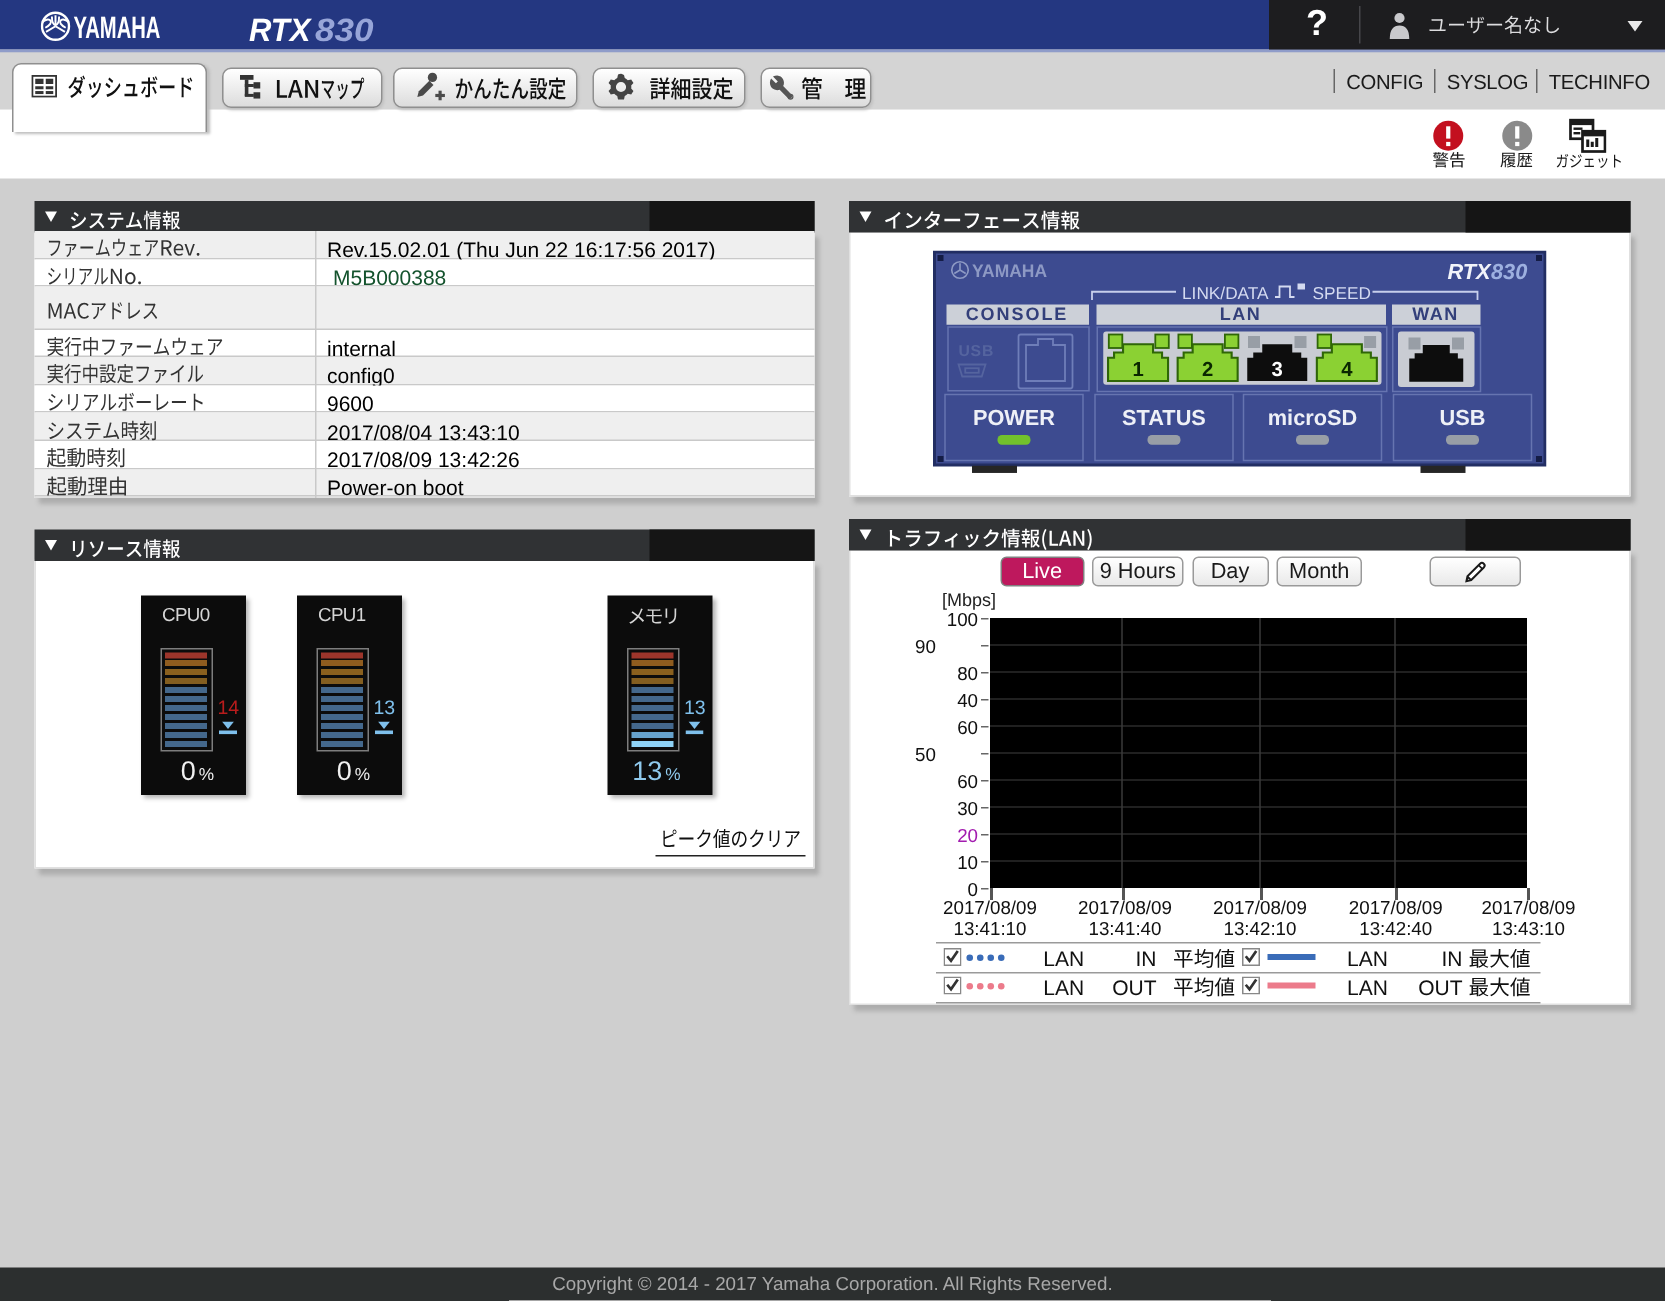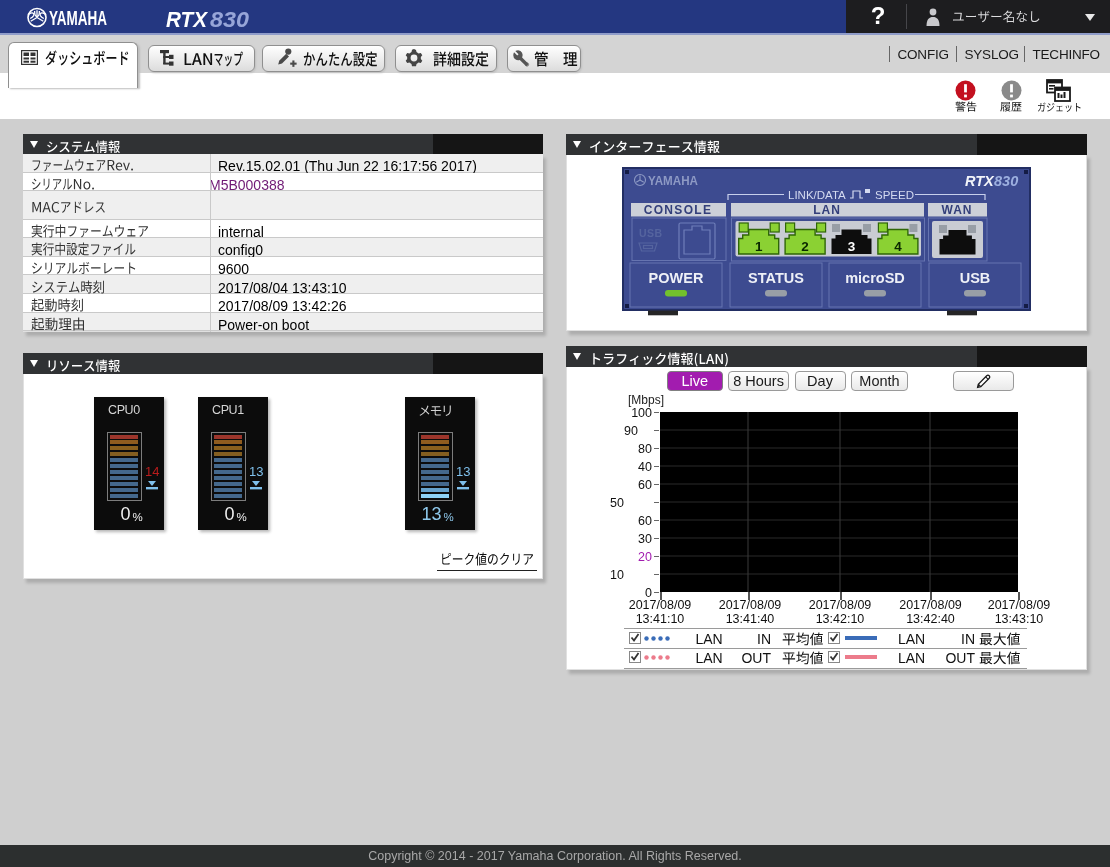--- a/index.html
+++ b/index.html
@@ -2,21 +2,21 @@
 <html><head><meta charset="utf-8"><style>
 *{margin:0;padding:0;box-sizing:border-box}
 body{font-family:"Liberation Sans",sans-serif;background:#cfcfcf}
 #page{position:relative;width:1110px;height:867px;background:#cfcfcf;overflow:hidden}
 .abs{position:absolute}
 .panel{position:absolute;background:#fff;box-shadow:3px 4px 3px #adadad;border:1px solid #e0e0e0}
 .phead{position:absolute;left:-1px;top:-21px;height:21px;background:#303234;color:#fff}
 .phead .blk{position:absolute;right:0;top:0;width:110px;height:21px;background:#151515}
 .phead .tri{position:absolute;left:6.5px;top:7px;width:0;height:0;border-left:4.8px solid transparent;border-right:4.8px solid transparent;border-top:7.5px solid #fff}
 .btn{position:absolute;height:20.5px;border:1px solid #9a9a9a;border-radius:4px;background:linear-gradient(#fff,#e9e9e9);font-size:14.5px;color:#1a1a1a;text-align:center;line-height:18.5px}
-.btn.act{background:#a21caf;border-color:#808080;color:#fff}
+.btn.act{background:#be185d;border-color:#808080;color:#fff}
 </style></head><body>
 <div id="page">
 
 <div class="abs" style="left:0;top:0;width:1110px;height:33px;background:#243781"></div>
 <div class="abs" style="left:0;top:33px;width:1110px;height:2px;background:#8f9cc9"></div>
 <svg class="abs" style="left:27px;top:7px" width="190" height="21" viewBox="0 0 190 21">
 <circle cx="10" cy="10.5" r="9" fill="none" stroke="#fff" stroke-width="1.6"></circle>
 <g stroke="#fff" stroke-width="1.3" fill="none">
 <path d="M10 10.5 L10 3.2"></path>
         <path d="M10 10.5 L3.7 14.2"></path>
@@ -169,21 +169,21 @@
         <path d="M9.2 3 8.6 2.5C8.4 2.5 8.2 2.5 8 2.5C7.5 2.5 3.2 2.5 2.6 2.5C2.3 2.5 1.9 2.5 1.6 2.4V3.7C1.8 3.7 2.2 3.6 2.6 3.6C3.2 3.6 7.5 3.6 8.1 3.6C8 5 7.5 6.9 6.7 8.2C5.8 9.7 4.6 10.9 2.5 11.6L3.3 12.6C5.2 11.8 6.5 10.5 7.5 8.9C8.3 7.4 8.8 5.2 9.1 3.7C9.1 3.4 9.2 3.2 9.2 3Z M20 5.2 19.5 4.7C19.4 4.7 19.1 4.7 19 4.7C18.4 4.7 14.1 4.7 13.6 4.7C13.3 4.7 12.9 4.7 12.6 4.6V5.8C13 5.8 13.3 5.7 13.6 5.7C14.1 5.7 18.2 5.8 18.8 5.8C18.5 6.4 17.7 7.7 16.9 8.3L17.6 8.9C18.6 8 19.5 6.3 19.8 5.6C19.9 5.5 20 5.3 20 5.2ZM16.4 6.7H15.5C15.5 7 15.5 7.3 15.5 7.5C15.5 9.4 15.3 10.9 13.9 12.2C13.6 12.4 13.4 12.5 13.2 12.6L13.9 13.4C16.2 11.8 16.4 9.7 16.4 6.7Z M22.6 6.3V7.6C22.9 7.6 23.5 7.6 24.1 7.6C24.9 7.6 29.2 7.6 30 7.6C30.4 7.6 30.9 7.6 31.1 7.6V6.3C30.9 6.3 30.5 6.3 29.9 6.3C29.2 6.3 24.9 6.3 24.1 6.3C23.5 6.3 22.9 6.3 22.6 6.3Z M34 10.8C33.7 10.8 33.3 10.8 33 10.8L33.2 12.1C33.5 12 33.8 12 34.1 11.9C35.5 11.8 39.1 11.2 40.8 11C41 11.6 41.2 12.3 41.3 12.8L42.2 12.3C41.8 10.8 40.6 8 39.9 6.6L39.1 7C39.5 7.7 39.9 8.8 40.4 9.9C39.2 10.1 37.1 10.4 35.5 10.6C36.1 8.8 37.1 4.5 37.5 3.2C37.6 2.6 37.7 2.2 37.8 1.9L36.7 1.6C36.7 2 36.7 2.3 36.5 2.9C36.2 4.3 35.1 8.8 34.5 10.7Z M52.4 3.8 51.8 3.3C51.7 3.4 51.5 3.5 51.1 3.5H48.7V2.2C48.7 1.9 48.7 1.5 48.8 1.1H47.7C47.8 1.5 47.8 1.9 47.8 2.2V3.5H45.4C45 3.5 44.7 3.4 44.4 3.4C44.4 3.7 44.4 4.2 44.4 4.5C44.4 5 44.4 6.5 44.4 6.9C44.4 7.2 44.4 7.6 44.4 7.8H45.3C45.3 7.6 45.3 7.3 45.3 7C45.3 6.6 45.3 5.1 45.3 4.5H51.3C51.2 5.7 50.9 7.4 50.3 8.6C49.6 9.9 48.5 10.9 47.4 11.4C47 11.6 46.6 11.7 46.3 11.8L47 12.8C48.9 12.1 50.4 10.7 51.2 8.9C51.8 7.5 52.1 5.8 52.3 4.7C52.3 4.4 52.4 4 52.4 3.8Z M55.4 11.2V12.4C55.6 12.4 55.9 12.4 56.1 12.4H62.1C62.2 12.4 62.6 12.4 62.8 12.4V11.2C62.6 11.3 62.3 11.3 62.1 11.3H59.5V6.2H61.6C61.8 6.2 62.1 6.2 62.3 6.2V5.1C62.1 5.1 61.8 5.1 61.6 5.1H56.6C56.5 5.1 56.1 5.1 55.9 5.1V6.2C56.1 6.2 56.5 6.2 56.6 6.2H58.6V11.3H56.1C55.9 11.3 55.6 11.3 55.4 11.2Z M74.4 2.9 73.9 2.2C73.7 2.2 73.4 2.3 73.1 2.3C72.5 2.3 67.5 2.3 67 2.3C66.6 2.3 66.1 2.2 65.8 2.2V3.4C66.2 3.4 66.6 3.3 67 3.3C67.5 3.3 72.4 3.3 73.1 3.3C72.8 4.2 71.7 5.7 70.8 6.5L71.5 7.2C72.7 6.1 73.7 4.3 74.1 3.4C74.2 3.2 74.4 3 74.4 2.9ZM70.1 4.7H69.2C69.2 5.1 69.2 5.4 69.2 5.7C69.2 8.1 69 10.1 67.3 11.4C67 11.6 66.7 11.9 66.4 12L67.1 12.8C69.9 11.1 70.1 8.5 70.1 4.7Z M77.9 6.9V3.1H79.6C81.2 3.1 82.1 3.6 82.1 4.9C82.1 6.3 81.2 6.9 79.6 6.9ZM82.2 12.3H83.7L81.1 7.8C82.4 7.5 83.4 6.5 83.4 4.9C83.4 2.8 81.9 2.1 79.8 2.1H76.6V12.3H77.9V8H79.7Z M88.4 12.5C89.4 12.5 90.3 12.2 90.9 11.7L90.5 10.9C89.9 11.3 89.3 11.5 88.6 11.5C87.1 11.5 86.1 10.4 86 8.8H91.2C91.2 8.6 91.2 8.4 91.2 8.1C91.2 5.9 90.1 4.5 88.2 4.5C86.5 4.5 84.8 6 84.8 8.5C84.8 11 86.4 12.5 88.4 12.5ZM86 7.9C86.2 6.4 87.1 5.5 88.2 5.5C89.4 5.5 90.1 6.4 90.1 7.9Z M94.7 12.3H96.2L98.9 4.7H97.7L96.2 9C96 9.8 95.7 10.6 95.5 11.3H95.5C95.2 10.6 95 9.8 94.8 9L93.3 4.7H92Z M101.1 12.5C101.6 12.5 102 12.1 102 11.5C102 10.9 101.6 10.6 101.1 10.6C100.5 10.6 100.1 10.9 100.1 11.5C100.1 12.1 100.5 12.5 101.1 12.5Z" fill="#333"></path>
       </svg>
     </div>
 <div class="abs" style="left:218px;top:158.2px;width:320px;font-size:14px;line-height:16px;color:#000">Rev.15.02.01 (Thu Jun 22 16:17:56 2017)</div>
 <div class="abs" style="left:23px;top:172.6px;width:520px;height:18.6px;background:#ffffff;border-bottom:1px solid #c9c9c9"></div>
 <div style="position:absolute;left:30.5px;top:176.79999999999998px">
       <svg width="64" height="16" viewBox="0 0 64 16" style="display:block">
         <path d="M3.1 1.6 2.7 2.5C3.3 3 4.4 4 4.9 4.5L5.4 3.5C4.9 3.1 3.7 2 3.1 1.6ZM1.6 11.6 2 12.7C3 12.4 4.4 11.8 5.5 11C7.1 9.7 8.6 7.9 9.5 6L9 4.8C8.1 6.8 6.8 8.6 5 9.9C4 10.8 2.7 11.3 1.6 11.6ZM1.6 4.7 1.1 5.7C1.7 6.1 2.9 7.1 3.4 7.6L3.8 6.6C3.4 6.2 2.2 5.2 1.6 4.7Z M18.4 1.7H17.5C17.5 2 17.5 2.4 17.5 2.9C17.5 3.4 17.5 4.6 17.5 5.1C17.5 7.8 17.4 8.9 16.6 10.1C16 11 15.1 11.6 14.2 11.9L14.8 12.9C15.6 12.5 16.6 11.9 17.3 10.8C18.1 9.6 18.4 8.5 18.4 5.2C18.4 4.6 18.4 3.5 18.4 2.9C18.4 2.4 18.4 2 18.4 1.7ZM13.6 1.8H12.7C12.7 2.1 12.7 2.6 12.7 2.8C12.7 3.2 12.7 6.9 12.7 7.5C12.7 7.9 12.7 8.3 12.7 8.6H13.6C13.6 8.3 13.6 7.8 13.6 7.5C13.6 6.9 13.6 3.2 13.6 2.8C13.6 2.5 13.6 2.1 13.6 1.8Z M30.4 2.9 29.9 2.2C29.7 2.2 29.4 2.3 29.2 2.3C28.6 2.3 23.7 2.3 23.2 2.3C22.8 2.3 22.4 2.2 22 2.2V3.4C22.4 3.4 22.8 3.3 23.2 3.3C23.7 3.3 28.4 3.3 29.1 3.3C28.8 4.2 27.8 5.7 26.9 6.5L27.5 7.2C28.7 6.1 29.7 4.3 30.1 3.4C30.2 3.2 30.3 3 30.4 2.9ZM26.3 4.7H25.3C25.4 5.1 25.4 5.4 25.4 5.7C25.4 8.1 25.2 10.1 23.5 11.4C23.3 11.6 22.9 11.9 22.6 12L23.4 12.8C26 11.1 26.3 8.5 26.3 4.7Z M36.6 12 37.1 12.6C37.2 12.6 37.3 12.4 37.5 12.3C38.7 11.5 40.1 10.1 41 8.4L40.5 7.5C39.7 9.1 38.4 10.3 37.5 10.9C37.5 10.5 37.5 3.7 37.5 2.9C37.5 2.3 37.5 1.9 37.5 1.8H36.6C36.6 1.9 36.6 2.3 36.6 2.9C36.6 3.7 36.6 10.6 36.6 11.2C36.6 11.5 36.6 11.8 36.6 12ZM31.8 12 32.6 12.7C33.5 11.7 34.1 10.3 34.4 8.8C34.7 7.4 34.8 4.4 34.8 2.9C34.8 2.4 34.8 2 34.8 1.9H33.9C33.9 2.2 33.9 2.5 33.9 2.9C33.9 4.4 33.9 7.2 33.6 8.5C33.3 9.9 32.7 11.1 31.8 12Z M42.9 12.3H44.1V6.9C44.1 5.9 44 4.8 44 3.7H44L45.1 5.8L48.9 12.3H50.2V2.1H49V7.4C49 8.5 49.1 9.6 49.2 10.6H49.1L48 8.5L44.2 2.1H42.9Z M55.9 12.5C57.7 12.5 59.4 11 59.4 8.5C59.4 6 57.7 4.5 55.9 4.5C54 4.5 52.4 6 52.4 8.5C52.4 11 54 12.5 55.9 12.5ZM55.9 11.4C54.5 11.4 53.7 10.3 53.7 8.5C53.7 6.8 54.5 5.6 55.9 5.6C57.2 5.6 58.1 6.8 58.1 8.5C58.1 10.3 57.2 11.4 55.9 11.4Z M62.1 12.5C62.6 12.5 63 12.1 63 11.5C63 10.9 62.6 10.6 62.1 10.6C61.5 10.6 61.1 10.9 61.1 11.5C61.1 12.1 61.5 12.5 62.1 12.5Z" fill="#333"></path>
       </svg>
     </div>
-<div class="abs" style="left:209px;top:176.8px;width:320px;font-size:14px;line-height:16px;color:#701a75">M5B000388</div>
+<div class="abs" style="left:222px;top:176.8px;width:320px;font-size:14px;line-height:16px;color:#14532d">M5B000388</div>
 <div class="abs" style="left:23px;top:191.2px;width:520px;height:28.4px;background:#efefef;border-bottom:1px solid #c9c9c9"></div>
 <div style="position:absolute;left:30.5px;top:200.2px">
       <svg width="75" height="16" viewBox="0 0 75 16" style="display:block">
         <path d="M1.4 12.3H2.6V6.6C2.6 5.8 2.5 4.5 2.4 3.6H2.5L3.3 6L5.2 11.3H6.1L8 6L8.9 3.6H8.9C8.8 4.5 8.8 5.8 8.8 6.6V12.3H10V2.1H8.4L6.4 7.5C6.2 8.2 6 9 5.7 9.7H5.7C5.4 9 5.2 8.2 4.9 7.5L3 2.1H1.4Z M11.4 12.3H12.7L13.7 9.2H17.5L18.5 12.3H19.8L16.3 2.1H14.9ZM14 8.2 14.5 6.6C14.9 5.4 15.2 4.3 15.6 3.1H15.6C16 4.3 16.3 5.4 16.7 6.6L17.1 8.2Z M25.2 12.5C26.5 12.5 27.5 12 28.3 11L27.6 10.2C26.9 10.9 26.2 11.4 25.2 11.4C23.3 11.4 22 9.7 22 7.2C22 4.6 23.3 3 25.3 3C26.1 3 26.8 3.4 27.4 4L28.1 3.1C27.5 2.5 26.5 1.9 25.2 1.9C22.6 1.9 20.7 3.9 20.7 7.2C20.7 10.5 22.6 12.5 25.2 12.5Z M39.6 2.9 39 2.2C38.8 2.2 38.4 2.3 38.2 2.3C37.5 2.3 32.1 2.3 31.6 2.3C31.1 2.3 30.6 2.2 30.2 2.2V3.4C30.7 3.4 31.1 3.3 31.6 3.3C32.1 3.3 37.3 3.3 38.1 3.3C37.8 4.2 36.7 5.7 35.6 6.5L36.4 7.2C37.7 6.1 38.8 4.3 39.3 3.4C39.3 3.2 39.5 3 39.6 2.9ZM35 4.7H33.9C34 5.1 34 5.4 34 5.7C34 8.1 33.7 10.1 31.9 11.4C31.6 11.6 31.2 11.9 30.9 12L31.7 12.8C34.7 11.1 35 8.5 35 4.7Z M47.9 2.2 47.3 2.6C47.7 3.2 48 4 48.3 4.7L49 4.4C48.7 3.7 48.2 2.8 47.9 2.2ZM49.3 1.5 48.7 1.9C49.1 2.5 49.5 3.3 49.8 4L50.4 3.6C50.1 3 49.6 2 49.3 1.5ZM43.9 11.3C43.9 11.8 43.9 12.5 43.8 12.9H44.9C44.9 12.5 44.9 11.7 44.9 11.3V6.7C46.1 7.1 48.1 8.1 49.4 8.9L49.8 7.7C48.6 7 46.4 6 44.9 5.4V3.1C44.9 2.7 44.9 2.1 44.9 1.7H43.8C43.9 2.1 43.9 2.7 43.9 3.1C43.9 4.3 43.9 10.5 43.9 11.3Z M54.5 11.9 55.1 12.6C55.3 12.4 55.5 12.4 55.6 12.3C58.5 11.3 60.9 9.6 62.4 7.3L61.9 6.3C60.4 8.6 57.7 10.4 55.5 11.1C55.5 10.4 55.5 4.5 55.5 3.2C55.5 2.8 55.6 2.3 55.6 1.9H54.5C54.5 2.2 54.6 2.8 54.6 3.2C54.6 4.5 54.6 10.3 54.6 11.2C54.6 11.5 54.6 11.6 54.5 11.9Z M72.7 3 72.1 2.4C71.9 2.5 71.6 2.5 71.2 2.5C70.8 2.5 67.2 2.5 66.8 2.5C66.4 2.5 65.8 2.5 65.6 2.4V3.7C65.7 3.7 66.4 3.6 66.8 3.6C67.2 3.6 70.9 3.6 71.3 3.6C71 4.8 70.2 6.5 69.4 7.5C68.2 9.1 66.5 10.8 64.6 11.7L65.3 12.6C67.1 11.7 68.6 10.2 69.9 8.5C71 9.8 72.3 11.5 73 12.7L73.8 11.9C73.1 10.8 71.7 8.9 70.5 7.7C71.3 6.4 72 4.8 72.4 3.6C72.5 3.4 72.6 3.1 72.7 3Z" fill="#333"></path>
       </svg>
     </div>
 <div class="abs" style="left:23px;top:219.6px;width:520px;height:18.6px;background:#ffffff;border-bottom:1px solid #c9c9c9"></div>
 <div style="position:absolute;left:30.5px;top:223.79999999999998px">
       <svg width="118" height="16" viewBox="0 0 118 16" style="display:block">
         <path d="M5.4 3.3V4.5H1.9V5.4H5.4V6.7H2.1V7.5H5.4C5.4 8 5.3 8.4 5.2 8.8H0.7V9.8H4.8C4.1 10.8 2.9 11.8 0.6 12.6C0.8 12.8 1.1 13.2 1.2 13.4C3.9 12.5 5.2 11.2 5.8 9.8H5.9C6.8 11.8 8.4 13 10.7 13.5C10.8 13.2 11.1 12.8 11.3 12.5C9.2 12.2 7.7 11.3 6.8 9.8H11.1V8.8H6.1C6.2 8.4 6.3 8 6.3 7.5H9.8V6.7H6.3V5.4H10V4.6H10.9V1.9H6.3V0.6H5.4V1.9H0.9V4.6H1.8V2.9H10V4.5H6.3V3.3Z M16.9 1.4V2.4H22.7V1.4ZM15 0.5C14.3 1.6 13.2 2.8 12.2 3.6C12.4 3.8 12.6 4.2 12.7 4.5C13.8 3.6 15 2.2 15.8 1ZM16.4 5.3V6.3H20.4V12.1C20.4 12.3 20.3 12.4 20.1 12.4C19.9 12.4 19.1 12.4 18.2 12.4C18.4 12.7 18.5 13.1 18.5 13.4C19.7 13.4 20.4 13.4 20.8 13.2C21.1 13.1 21.3 12.7 21.3 12.1V6.3H23.1V5.3ZM15.4 3.6C14.6 5.2 13.3 6.8 12.1 7.8C12.3 8 12.6 8.5 12.7 8.7C13.2 8.3 13.6 7.8 14.1 7.2V13.5H14.9V6.1C15.4 5.4 15.9 4.6 16.3 3.9Z M29 0.6V3.1H24.7V9.7H25.6V8.8H29V13.4H29.9V8.8H33.3V9.6H34.2V3.1H29.9V0.6ZM25.6 7.8V4.1H29V7.8ZM33.3 7.8H29.9V4.1H33.3Z M45.6 3 44.8 2.5C44.6 2.5 44.4 2.5 44.2 2.5C43.7 2.5 39 2.5 38.3 2.5C37.9 2.5 37.4 2.5 37.1 2.4V3.7C37.4 3.7 37.8 3.6 38.3 3.6C39 3.6 43.6 3.6 44.3 3.6C44.2 5 43.6 6.9 42.8 8.2C41.8 9.7 40.5 10.9 38.2 11.6L39 12.6C41.1 11.8 42.6 10.5 43.6 8.9C44.6 7.4 45.1 5.2 45.4 3.7C45.4 3.4 45.5 3.2 45.6 3Z M57.4 5.2 56.9 4.7C56.7 4.7 56.4 4.7 56.2 4.7C55.7 4.7 50.9 4.7 50.4 4.7C50 4.7 49.6 4.7 49.3 4.6V5.8C49.7 5.8 50 5.7 50.4 5.7C50.9 5.7 55.4 5.8 56 5.8C55.7 6.4 54.8 7.7 54 8.3L54.8 8.9C55.8 8 56.8 6.3 57.2 5.6C57.2 5.5 57.3 5.3 57.4 5.2ZM53.4 6.7H52.4C52.5 7 52.5 7.3 52.5 7.5C52.5 9.4 52.3 10.9 50.7 12.2C50.4 12.4 50.1 12.5 49.9 12.6L50.7 13.4C53.2 11.8 53.4 9.7 53.4 6.7Z M60.2 6.3V7.6C60.6 7.6 61.2 7.6 61.8 7.6C62.7 7.6 67.4 7.6 68.3 7.6C68.9 7.6 69.3 7.6 69.6 7.6V6.3C69.3 6.3 68.9 6.3 68.3 6.3C67.4 6.3 62.7 6.3 61.8 6.3C61.2 6.3 60.6 6.3 60.2 6.3Z M72.8 10.8C72.4 10.8 72 10.8 71.7 10.8L71.9 12.1C72.2 12 72.5 12 72.8 11.9C74.4 11.8 78.4 11.2 80.2 11C80.5 11.6 80.7 12.3 80.8 12.8L81.8 12.3C81.3 10.8 80 8 79.2 6.6L78.3 7C78.8 7.7 79.3 8.8 79.8 9.9C78.5 10.1 76.2 10.4 74.5 10.6C75 8.8 76.2 4.5 76.6 3.2C76.7 2.6 76.8 2.2 77 1.9L75.8 1.6C75.7 2 75.7 2.3 75.6 2.9C75.2 4.3 74 8.8 73.4 10.7Z M93 3.8 92.4 3.3C92.2 3.4 92 3.5 91.6 3.5H88.9V2.2C88.9 1.9 88.9 1.5 89 1.1H87.9C87.9 1.5 87.9 1.9 87.9 2.2V3.5H85.3C84.9 3.5 84.5 3.4 84.2 3.4C84.2 3.7 84.2 4.2 84.2 4.5C84.2 5 84.2 6.5 84.2 6.9C84.2 7.2 84.2 7.6 84.2 7.8H85.2C85.2 7.6 85.2 7.3 85.2 7C85.2 6.6 85.2 5.1 85.2 4.5H91.8C91.7 5.7 91.3 7.4 90.7 8.6C89.9 9.9 88.6 10.9 87.5 11.4C87.1 11.6 86.6 11.7 86.2 11.8L87 12.8C89.2 12.1 90.8 10.7 91.7 8.9C92.3 7.5 92.7 5.8 92.8 4.7C92.9 4.4 92.9 4 93 3.8Z M96.2 11.2V12.4C96.5 12.4 96.8 12.4 97.1 12.4H103.6C103.8 12.4 104.2 12.4 104.4 12.4V11.2C104.2 11.3 103.9 11.3 103.6 11.3H100.7V6.2H103C103.3 6.2 103.6 6.2 103.9 6.2V5.1C103.6 5.1 103.3 5.1 103 5.1H97.6C97.4 5.1 97.1 5.1 96.8 5.1V6.2C97.1 6.2 97.4 6.2 97.6 6.2H99.8V11.3H97.1C96.8 11.3 96.5 11.3 96.2 11.2Z M117.2 2.9 116.6 2.2C116.4 2.2 116 2.3 115.8 2.3C115.1 2.3 109.6 2.3 109 2.3C108.6 2.3 108.1 2.2 107.7 2.2V3.4C108.1 3.4 108.6 3.3 109 3.3C109.6 3.3 114.9 3.3 115.7 3.3C115.3 4.2 114.2 5.7 113.2 6.5L113.9 7.2C115.3 6.1 116.4 4.3 116.9 3.4C116.9 3.2 117.1 3 117.2 2.9ZM112.5 4.7H111.4C111.5 5.1 111.5 5.4 111.5 5.7C111.5 8.1 111.2 10.1 109.4 11.4C109 11.6 108.6 11.9 108.3 12L109.2 12.8C112.2 11.1 112.5 8.5 112.5 4.7Z" fill="#333"></path>
@@ -407,21 +407,21 @@
         <span class="tri"></span>
         <div style="position:absolute;left:23.3px;top:6px">
           <svg width="140" height="15" viewBox="0 0 140 15" style="display:block">
             <path d="M4.3 10.6C4.3 11.2 4.2 11.9 4.2 12.4H5.8C5.7 11.9 5.7 11.1 5.7 10.6V6.5C7.1 7 9.2 7.8 10.6 8.6L11.2 7.1C9.9 6.4 7.4 5.5 5.7 4.9V2.8C5.7 2.4 5.7 1.8 5.8 1.3H4.2C4.2 1.8 4.3 2.4 4.3 2.8C4.3 4 4.3 9.8 4.3 10.6Z M16 1.7V3.1C16.4 3.1 16.9 3.1 17.3 3.1C18 3.1 21.6 3.1 22.4 3.1C22.8 3.1 23.3 3.1 23.7 3.1V1.7C23.3 1.7 22.8 1.8 22.4 1.8C21.6 1.8 18 1.8 17.3 1.8C16.9 1.8 16.4 1.7 16 1.7ZM24.7 5.4 23.8 4.8C23.6 4.9 23.3 4.9 22.9 4.9C22.2 4.9 17 4.9 16.2 4.9C15.9 4.9 15.4 4.9 14.9 4.8V6.3C15.4 6.2 15.9 6.2 16.2 6.2C17.2 6.2 22.3 6.2 22.9 6.2C22.7 7.1 22.2 8.1 21.4 8.9C20.4 10 18.8 10.9 16.9 11.3L17.9 12.5C19.6 12.1 21.2 11.2 22.6 9.7C23.5 8.6 24.1 7.2 24.5 5.9C24.5 5.8 24.6 5.6 24.7 5.4Z M37.5 2.9 36.5 2.2C36.3 2.3 35.9 2.3 35.7 2.3C35.1 2.3 30.2 2.3 29.4 2.3C28.9 2.3 28.3 2.3 28 2.2V3.7C28.3 3.7 28.8 3.7 29.4 3.7C30.2 3.7 35 3.7 35.8 3.7C35.6 4.9 35.1 6.6 34.1 7.8C33.1 9.2 31.6 10.4 29 11L30.2 12.3C32.5 11.5 34.2 10.2 35.4 8.6C36.4 7.2 37 5.1 37.3 3.7C37.4 3.4 37.4 3.1 37.5 2.9Z M40.7 8.2 41.3 9.5C42.6 9.1 44.1 8.4 45.3 7.8V11.7C45.3 12.1 45.2 12.8 45.2 13H46.7C46.7 12.8 46.7 12.1 46.7 11.7V7C47.8 6.2 49 5.2 49.6 4.5L48.6 3.4C47.9 4.3 46.7 5.5 45.4 6.3C44.4 6.9 42.4 7.8 40.7 8.2Z M58.7 4 57.5 4.4C57.8 5.1 58.4 6.7 58.5 7.4L59.8 6.9C59.6 6.3 59 4.6 58.7 4ZM63.5 4.9 62 4.4C61.9 6.1 61.2 7.8 60.3 9C59.2 10.4 57.5 11.4 56 11.9L57.1 13C58.6 12.4 60.2 11.3 61.4 9.7C62.3 8.5 62.9 7.1 63.2 5.7C63.3 5.4 63.4 5.2 63.5 4.9ZM55.7 4.7 54.4 5.2C54.7 5.7 55.4 7.5 55.6 8.2L56.9 7.8C56.6 7 56 5.3 55.7 4.7Z M72.6 1.4 71.1 0.9C70.9 1.3 70.7 1.8 70.6 2.1C70 3.3 68.7 5.1 66.5 6.5L67.6 7.4C69 6.5 70.1 5.3 70.9 4.1H75C74.8 5.3 74 7 73 8.1C71.9 9.5 70.3 10.7 67.8 11.5L69 12.6C71.4 11.6 73 10.4 74.2 8.9C75.4 7.4 76.2 5.6 76.5 4.3C76.6 4 76.8 3.7 76.9 3.5L75.8 2.8C75.6 2.9 75.2 2.9 74.8 2.9H71.7L71.9 2.6C72 2.3 72.3 1.8 72.6 1.4Z M79.3 3.1C79.2 4.2 79 5.7 78.7 6.6L79.6 7C79.9 5.9 80.1 4.3 80.2 3.2ZM84.5 9.2H88.8V10H84.5ZM84.5 8.2V7.4H88.8V8.2ZM86 0.5V1.5H82.8V2.4H86V3.1H83.1V4H86V4.8H82.4V5.8H91V4.8H87.3V4H90.3V3.1H87.3V2.4H90.6V1.5H87.3V0.5ZM83.3 6.4V13H84.5V10.9H88.8V11.7C88.8 11.9 88.8 11.9 88.6 11.9C88.4 11.9 87.8 11.9 87.2 11.9C87.3 12.2 87.5 12.7 87.5 13C88.5 13 89.1 13 89.5 12.8C89.9 12.6 90 12.3 90 11.7V6.4ZM80.3 0.5V13H81.5V2.8C81.7 3.4 82 4.2 82.1 4.7L83 4.3C82.8 3.8 82.5 3 82.2 2.4L81.5 2.7V0.5Z M98.2 1.1V13H99.3V12.3C99.6 12.5 99.8 12.8 100 13C100.6 12.6 101.1 12.1 101.6 11.4C102.1 12.1 102.7 12.6 103.4 13C103.6 12.7 104 12.2 104.2 12C103.5 11.6 102.9 11.1 102.3 10.4C103 9.1 103.5 7.6 103.8 5.9L103 5.6L102.8 5.7H99.3V2.2H102.3V3.7C102.3 3.8 102.3 3.8 102.1 3.8C101.9 3.9 101.2 3.9 100.4 3.8C100.6 4.2 100.7 4.6 100.8 5C101.8 5 102.4 4.9 102.9 4.8C103.3 4.6 103.5 4.3 103.5 3.7V1.1ZM100.3 6.7H102.4C102.2 7.6 101.9 8.5 101.5 9.4C101 8.6 100.6 7.7 100.3 6.7ZM99.3 6.8C99.7 8.1 100.2 9.4 100.9 10.4C100.4 11.1 99.9 11.6 99.3 12.1ZM92.8 5.3C93.1 5.8 93.3 6.4 93.3 6.9H92.2V8H94.4V9.3H92.3V10.4H94.4V13H95.5V10.4H97.5V9.3H95.5V8H97.7V6.9H96.5C96.7 6.5 96.9 5.9 97.2 5.3L96.6 5.1H97.8V4H95.5V2.9H97.3V1.8H95.5V0.5H94.4V1.8H92.4V2.9H94.4V4H92V5.1H93.4ZM96.1 5.1C96 5.6 95.7 6.3 95.6 6.7L96 6.9H93.9L94.3 6.8C94.3 6.3 94.1 5.7 93.8 5.1Z M107.7 14.6 108.7 14.1C107.6 12.2 107 9.9 107 7.7C107 5.4 107.6 3.1 108.7 1.2L107.7 0.7C106.5 2.8 105.8 5 105.8 7.7C105.8 10.3 106.5 12.5 107.7 14.6Z M110.7 11.9H116.4V10.5H112.2V1.9H110.7Z M116.9 11.9H118.5L119.3 9.1H122.8L123.6 11.9H125.3L122 1.9H120.2ZM119.7 7.8 120.1 6.5C120.4 5.4 120.7 4.3 121 3.2H121.1C121.4 4.3 121.7 5.4 122 6.5L122.4 7.8Z M126.6 11.9H128.1V7.2C128.1 6.1 128 5 127.9 3.9H127.9L129 6L132.3 11.9H133.9V1.9H132.4V6.6C132.4 7.7 132.5 8.9 132.6 9.9H132.5L131.5 7.8L128.2 1.9H126.6Z M136.8 14.6C138.1 12.5 138.8 10.3 138.8 7.7C138.8 5 138.1 2.8 136.8 0.7L135.8 1.2C137 3.1 137.5 5.4 137.5 7.7C137.5 9.9 137 12.2 135.8 14.1Z" fill="#fff"></path>
           </svg>
         </div>
         <div class="blk"></div>
       </div>
     </div>
 <div class="btn act" style="left:666.5px;top:370.5px;width:56.5px">Live</div>
-<div class="btn" style="left:727.8px;top:370.5px;width:61.5px">8 Hours</div>
+<div class="btn" style="left:727.8px;top:370.5px;width:61.5px">9 Hours</div>
 <div class="btn" style="left:794.5px;top:370.5px;width:51px">Day</div>
 <div class="btn" style="left:851px;top:370.5px;width:57px">Month</div>
 <div class="btn" style="left:953px;top:370.5px;width:61px"><svg width="17" height="17" viewBox="0 0 17 17" style="margin-top:1.5px">
 <path d="M2.6 14.4 L3.3 11.2 L11.7 2.8 A1.6 1.6 0 0 1 14.2 5.3 L5.8 13.7 Z" fill="#fff" stroke="#1a1a1a" stroke-width="1.3"></path>
 <path d="M10.7 3.8 L13.2 6.3" stroke="#1a1a1a" stroke-width="1.1"></path>
 <path d="M3.3 11.2 L5.8 13.7" stroke="#1a1a1a" stroke-width="1.1"></path>
 <path d="M2.6 14.4 L3.3 11.2 L4.5 12.4 Z" fill="#1a1a1a"></path>
       </svg></div>
 <div class="abs" style="left:628px;top:393px;font-size:12px;color:#222">[Mbps]</div>
 <div class="abs" style="left:660px;top:412px;width:358px;height:180px;background:#000"></div>
@@ -434,37 +434,37 @@
       <line x1="0" y1="72" x2="358" y2="72" stroke="#2b2b2b" stroke-width="1"></line>
       <line x1="0" y1="54" x2="358" y2="54" stroke="#2b2b2b" stroke-width="1"></line>
       <line x1="0" y1="36" x2="358" y2="36" stroke="#2b2b2b" stroke-width="1"></line>
       <line x1="0" y1="18" x2="358" y2="18" stroke="#2b2b2b" stroke-width="1"></line>
       <line x1="88" y1="0" x2="88" y2="180" stroke="#3a3a3a" stroke-width="1"></line>
       <line x1="180" y1="0" x2="180" y2="180" stroke="#3a3a3a" stroke-width="1"></line>
       <line x1="270" y1="0" x2="270" y2="180" stroke="#3a3a3a" stroke-width="1"></line>
     </svg>
 <div class="abs" style="left:610px;top:585.5px;width:42px;text-align:right;font-size:12.5px;color:#111">0</div>
 <div class="abs" style="left:654px;top:592px;width:5px;height:1px;background:#666"></div>
-<div class="abs" style="left:610px;top:567.5px;width:42px;font-size:12.5px;color:#111">10</div>
+<div class="abs" style="left:610px;top:567.5px;width:42px;text-align:right;font-size:12.5px;color:#111">10</div>
 <div class="abs" style="left:654px;top:574px;width:5px;height:1px;background:#666"></div>
 <div class="abs" style="left:610px;top:549.5px;width:42px;text-align:right;font-size:12.5px;color:#a21caf">20</div>
 <div class="abs" style="left:654px;top:556px;width:5px;height:1px;background:#666"></div>
 <div class="abs" style="left:610px;top:531.5px;width:42px;text-align:right;font-size:12.5px;color:#111">30</div>
 <div class="abs" style="left:654px;top:538px;width:5px;height:1px;background:#666"></div>
 <div class="abs" style="left:610px;top:513.5px;width:42px;text-align:right;font-size:12.5px;color:#111">60</div>
 <div class="abs" style="left:654px;top:520px;width:5px;height:1px;background:#666"></div>
 <div class="abs" style="left:610px;top:495.5px;width:42px;text-align:left;font-size:12.5px;color:#111">50</div>
 <div class="abs" style="left:654px;top:502px;width:5px;height:1px;background:#666"></div>
 <div class="abs" style="left:610px;top:477.5px;width:42px;text-align:right;font-size:12.5px;color:#111">60</div>
 <div class="abs" style="left:654px;top:484px;width:5px;height:1px;background:#666"></div>
 <div class="abs" style="left:610px;top:459.5px;width:42px;text-align:right;font-size:12.5px;color:#111">40</div>
 <div class="abs" style="left:654px;top:466px;width:5px;height:1px;background:#666"></div>
 <div class="abs" style="left:610px;top:441.5px;width:42px;text-align:right;font-size:12.5px;color:#111">80</div>
 <div class="abs" style="left:654px;top:448px;width:5px;height:1px;background:#666"></div>
-<div class="abs" style="left:610px;top:423.5px;width:42px;text-align:center;font-size:12.5px;color:#111">90</div>
+<div class="abs" style="left:610px;top:423.5px;width:42px;text-align:left;font-size:12.5px;color:#111">90</div>
 <div class="abs" style="left:654px;top:430px;width:5px;height:1px;background:#666"></div>
 <div class="abs" style="left:610px;top:405.5px;width:42px;text-align:right;font-size:12.5px;color:#111">100</div>
 <div class="abs" style="left:654px;top:412px;width:5px;height:1px;background:#666"></div>
 <div class="abs" style="left:659.5px;top:592px;width:2px;height:8px;background:#555"></div>
 <div class="abs" style="left:748px;top:592px;width:2px;height:8px;background:#555"></div>
 <div class="abs" style="left:840px;top:592px;width:2px;height:8px;background:#555"></div>
 <div class="abs" style="left:930px;top:592px;width:2px;height:8px;background:#555"></div>
 <div class="abs" style="left:1017.5px;top:592px;width:2px;height:8px;background:#555"></div>
 <div class="abs" style="left:615px;top:599px;width:90px;text-align:center;font-size:12.5px;color:#111;line-height:13.5px">2017/08/09<br>13:41:10</div>
 <div class="abs" style="left:705px;top:599px;width:90px;text-align:center;font-size:12.5px;color:#111;line-height:13.5px">2017/08/09<br>13:41:40</div>

